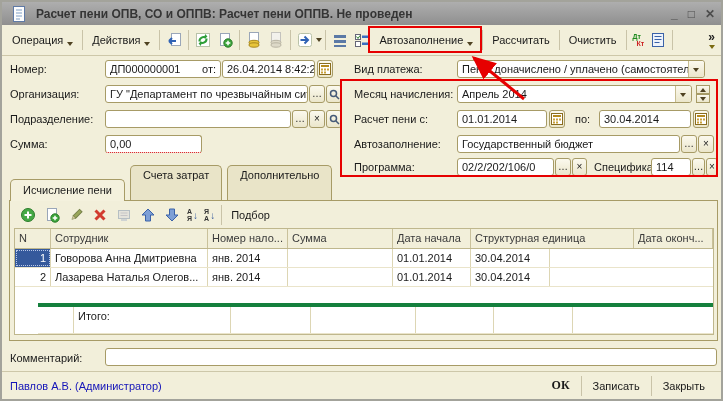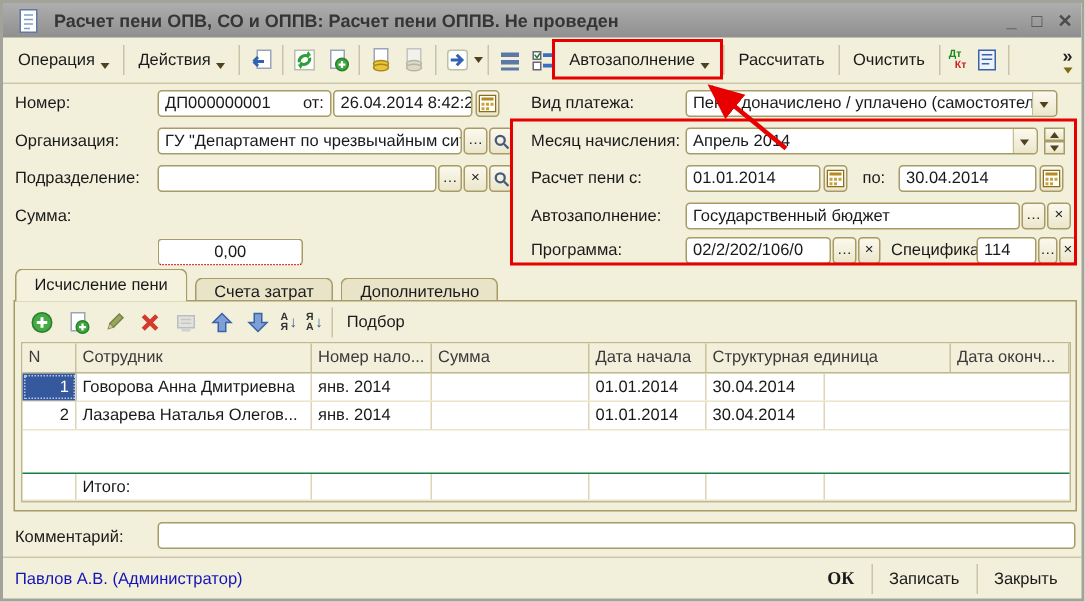--- a/index.html
+++ b/index.html
@@ -26,21 +26,21 @@
          border:2px solid #e60000;pointer-events:none;}
   .dtkt{display:flex;flex-direction:column;font-size:7px;font-weight:bold;line-height:7px;margin:0 3px;}
   .dtkt .dt{color:#1d8a1d;}.dtkt .kt{color:#cc2222;margin-left:4px;}
   .overflow{margin-left:auto;display:flex;flex-direction:column;align-items:center;margin-right:2px;}
   .overflow .ochev{font-weight:bold;font-size:12px;color:#222;line-height:10px;}
   .overflow .caret{border-top-color:#7a6a10;margin-top:3px;}
   
   .lbl{position:absolute;white-space:nowrap;color:#1a1a1a;line-height:18px;}
   .field{position:absolute;height:18px;background:#fff;border:1px solid #a79b66;border-radius:3px;
          padding:1px 4px;line-height:14px;white-space:nowrap;overflow:hidden;}
-  .field.num{text-align:center;margin-top:24px;}
+  .field.num{text-align:left;}
   .sbtn{position:absolute;height:18px;width:16px;background:linear-gradient(#fbf9ee,#ebe6cb);
         border:1px solid #a79b66;border-radius:3px;display:flex;align-items:center;
         justify-content:center;font-size:10px;line-height:10px;padding:0;color:#222;}
   .combo .caret{position:absolute;right:5px;top:7px;}
   .combo{padding-right:18px;}
   .combo .cbtn{position:absolute;right:0;top:0;bottom:0;width:16px;border-left:1px solid #c7bd92;
         background:linear-gradient(#fbf9ee,#ebe6cb);border-radius:0 2px 2px 0;}
   .spin{position:absolute;width:14px;height:18px;display:flex;flex-direction:column;}
   .spin div{flex:1;background:linear-gradient(#fbf9ee,#ebe6cb);border:1px solid #a79b66;
         display:flex;align-items:center;justify-content:center;}
@@ -48,21 +48,21 @@
         border-bottom:4px solid #4f4222;}
   .underline-red{border-bottom:1px dotted #d20000;}
   
   .hl-fields{position:absolute;left:338px;top:77px;width:378px;height:98px;border:2px solid #e60000;
         pointer-events:none;z-index:5;}
   .arrow-svg{position:absolute;left:0;top:0;width:723px;height:401px;pointer-events:none;z-index:6;}
   
   .tabstrip{position:absolute;left:8px;top:177px;right:8px;height:22px;display:flex;
         align-items:flex-end;gap:5px;}
   .tab{padding:2px 12px 3px;border:1px solid #a79b66;border-bottom:none;border-radius:5px 5px 0 0;
-        background:#e9e4c8;height:16px;line-height:14px;}
+        background:#e9e4c8;height:36px;line-height:14px;}
   .tab.active{background:#f4f1dd;height:22px;line-height:17px;position:relative;z-index:3;font-weight:normal;}
   .tabpanel{position:absolute;left:7px;top:198px;width:709px;height:141px;border:1px solid #a79b66;
         background:#f2efda;}
   
   .ttoolbar{position:absolute;left:14px;top:202px;height:22px;display:flex;align-items:center;z-index:2;}
   .ttoolbar .icon16{margin:0 4px;}
   .sorticon{display:flex;align-items:center;font-size:7px;font-weight:bold;line-height:7px;color:#333;margin:0 3px;}
   .sorticon .letters{display:flex;flex-direction:column;}
   .sorticon .arr{color:#35599c;font-size:10px;margin-left:1px;}
   
@@ -75,21 +75,21 @@
   .tbodyrows .tr{border-bottom:1px solid #eae4ca;}
   .c-n{width:36px;text-align:right;flex:none;}
   .c-emp{width:157px;flex:none;}
   .c-month{width:80px;flex:none;}
   .c-sum{width:105px;flex:none;}
   .c-d1{width:78px;flex:none;}
   .c-d2{width:79px;flex:none;}
   .c-unit{flex:1;border-right:none;}
   .thead .c-n{text-align:left;}
   .sel-cell{background:#35599c;color:#fff;outline:1px dotted #b9c8e8;outline-offset:-2px;}
-  .totalrow{margin-top:auto;border-top:1px solid #15803d;height:19px;}
+  .totalrow{margin-top:auto;border-top:4px solid #15803d;height:31px;margin-left:23px;}
   
   .statusbar{position:absolute;left:0;right:0;bottom:0;height:28px;border-top:1px solid #cdc7a9;
         display:flex;align-items:center;padding:0 8px;}
   .user{color:#1414b8;flex:1;}
   .sbbtn{padding:2px 8px;white-space:nowrap;}
   .sbbtn.ok{font-weight:bold;font-size:12px;font-family:Liberation Serif, serif;}
   svg{display:block;}
 </style>
 </head>
 <body>

